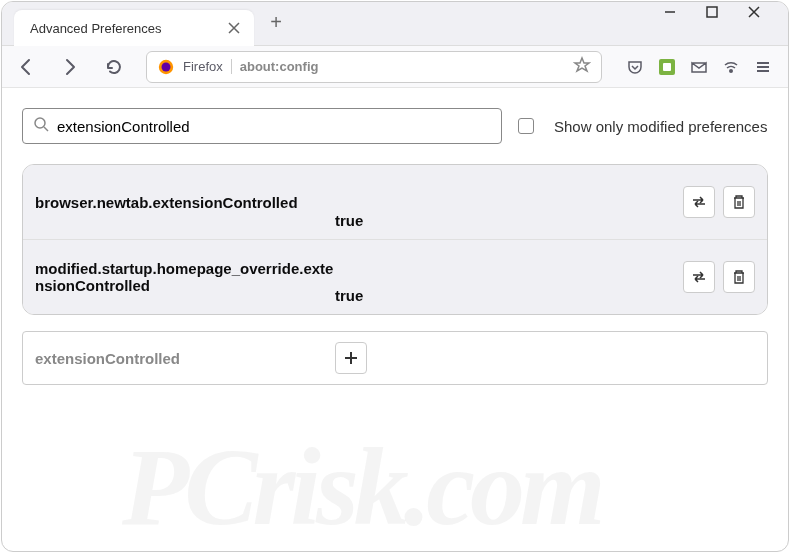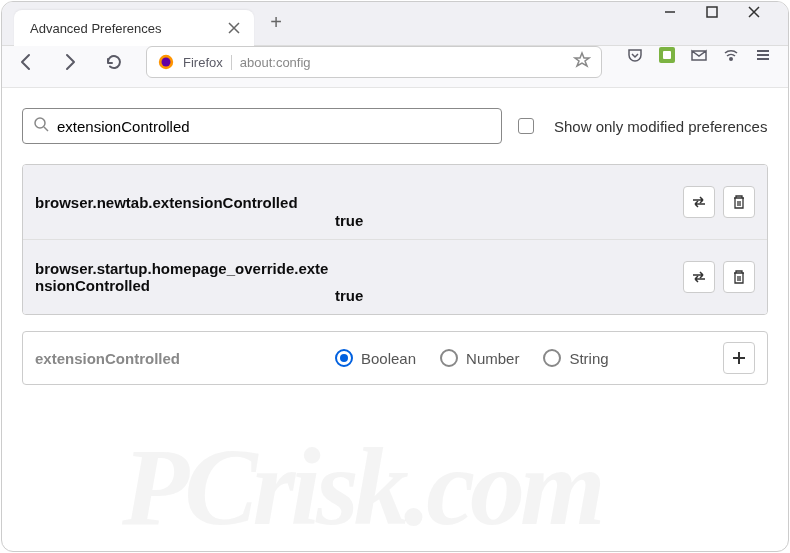--- a/index.html
+++ b/index.html
@@ -6,38 +6,38 @@
 body { background: #fff; width: 790px; height: 553px; overflow: hidden; position: relative; }
 .window { border: 1px solid #ccc; border-radius: 12px; width: 788px; height: 551px; margin: 1px; background: #fff; overflow: hidden; display: flex; flex-direction: column; }
 .titlebar { display: flex; align-items: flex-start; height: 44px; background: #f0f0f4; border-bottom: 1px solid #ddd; }
 .tab { display: flex; align-items: center; background: #fff; border-radius: 8px 8px 0 0; padding: 0 12px 0 16px; height: 36px; margin-left: 12px; margin-top: 8px; width: 240px; box-shadow: 0 -1px 2px rgba(0,0,0,0.05); }
 .tab-title { font-size: 13px; color: #333; flex: 1; }
 .tab-close { width: 16px; height: 16px; display: flex; align-items: center; justify-content: center; cursor: pointer; color: #666; }
 .newtab-btn { margin-left: 8px; margin-top: 6px; width: 28px; height: 28px; display: flex; align-items: center; justify-content: center; cursor: pointer; color: #666; font-size: 20px; }
 .spacer { flex: 1; }
 .win-controls { display: flex; gap: 22px; padding: 0 24px; }
 .win-btn { width: 20px; height: 20px; display: flex; align-items: center; justify-content: center; cursor: pointer; color: #333; }
-.toolbar { display: flex; align-items: flex-start; height: 42px; background: #f9f9fb; border-bottom: 1px solid #e5e5e5; padding: 0 8px; gap: 12px; }
+.toolbar { display: flex; align-items: center; height: 42px; background: #f9f9fb; border-bottom: 1px solid #e5e5e5; padding: 0 8px; gap: 12px; }
 .nav-btn { width: 32px; height: 32px; display: flex; align-items: center; justify-content: center; cursor: pointer; color: #5b5b66; border-radius: 4px; }
 .urlbar { flex: 1; display: flex; align-items: center; background: #fff; border: 1px solid #ccc; border-radius: 6px; height: 32px; padding: 0 10px; gap: 8px; margin: 0 4px; }
 .ff-icon { width: 18px; height: 18px; }
 .ff-label { font-size: 13px; color: #5b5b66; border-right: 1px solid #ccc; padding-right: 8px; }
-.url-text { font-size: 13px; color: #888; }
+.url-text { font-size: 13px; color: #888; font-weight: bold; }
 .url-spacer { flex: 1; }
 .star { color: #888; }
 .right-icons { display: flex; gap: 14px; padding: 0 8px; align-items: center; }
 .toolbar-icon { width: 18px; height: 18px; display: flex; align-items: center; justify-content: center; color: #5b5b66; cursor: pointer; }
 .content { flex: 1; padding: 20px 20px; position: relative; }
 .search-row { display: flex; align-items: center; gap: 16px; margin-bottom: 20px; }
 .search-box { flex: 1; max-width: 480px; display: flex; align-items: center; border: 1px solid #888; border-radius: 4px; height: 36px; padding: 0 10px; }
 .search-icon { color: #888; margin-right: 8px; }
 .search-input { border: none; outline: none; font-size: 15px; flex: 1; }
 .checkbox-row { display: flex; align-items: center; gap: 20px; font-size: 15px; color: #333; }
 .checkbox { width: 16px; height: 16px; border: 1px solid #888; border-radius: 3px; }
-.pref-list { border: 1px solid #ccc; border-radius: 4px; overflow: hidden; }
+.pref-list { border: 1px solid #ccc; border-radius: 12px; overflow: hidden; }
 .pref-row { display: flex; align-items: center; background: #f0f0f4; padding: 10px 12px; border-bottom: 1px solid #e0e0e0; }
 .pref-row:last-child { border-bottom: none; }
 .pref-name { font-weight: bold; font-size: 15px; color: #0c0c0d; width: 300px; word-break: break-word; }
 .pref-value { font-weight: bold; font-size: 15px; color: #0c0c0d; flex: 1; margin-top: 37px; }
 .pref-actions { display: flex; gap: 8px; }
 .action-btn { width: 32px; height: 32px; display: flex; align-items: center; justify-content: center; background: #fff; border: 1px solid #ccc; border-radius: 4px; cursor: pointer; }
 .new-pref-row { display: flex; align-items: center; border: 1px solid #ccc; border-radius: 4px; padding: 10px 12px; margin-top: 16px; }
 .new-pref-name { font-weight: bold; font-size: 15px; color: #888; width: 300px; }
 .radio-group { display: flex; flex: 1; gap: 24px; }
 .radio-item { display: flex; align-items: center; gap: 8px; font-size: 15px; color: #555; }
@@ -173,54 +173,40 @@
               </svg>
           </div>
           <div class="action-btn">
             <svg width="16" height="16" viewBox="0 0 16 16">
                 <path d="M3 4 L13 4 M5 4 L5 2 L11 2 L11 4 M4 4 L4 14 L12 14 L12 4 M7 7 L7 12 M9 7 L9 12" fill="none" stroke="#333" stroke-width="1.3"></path>
               </svg>
           </div>
         </div>
       </div>
       <div class="pref-row">
-        <span class="pref-name">browser.startup.homepage_override.extensionControlled</span>
+        <span class="pref-name">modified.startup.homepage_override.extensionControlled</span>
         <span class="pref-value">true</span>
         <div class="pref-actions">
           <div class="action-btn">
             <svg width="18" height="18" viewBox="0 0 18 18">
                 <path d="M3 7 L13 7 M13 7 L10 4 M13 7 L10 10" fill="none" stroke="#333" stroke-width="1.5"></path>
                 <path d="M15 11 L5 11 M5 11 L8 8 M5 11 L8 14" fill="none" stroke="#333" stroke-width="1.5"></path>
               </svg>
           </div>
           <div class="action-btn">
             <svg width="16" height="16" viewBox="0 0 16 16">
                 <path d="M3 4 L13 4 M5 4 L5 2 L11 2 L11 4 M4 4 L4 14 L12 14 L12 4 M7 7 L7 12 M9 7 L9 12" fill="none" stroke="#333" stroke-width="1.3"></path>
               </svg>
           </div>
         </div>
       </div>
     </div>
 
     <div class="new-pref-row">
       <span class="new-pref-name">extensionControlled</span>
-      <div class="radio-group">
-        <label class="radio-item">
-          <span class="radio checked"></span>
-          <span>Boolean</span>
-        </label>
-        <label class="radio-item">
-          <span class="radio"></span>
-          <span>Number</span>
-        </label>
-        <label class="radio-item">
-          <span class="radio"></span>
-          <span>String</span>
-        </label>
-      </div>
       <div class="action-btn">
         <svg width="16" height="16" viewBox="0 0 16 16">
             <path d="M8 2 L8 14 M2 8 L14 8" stroke="#333" stroke-width="2"></path>
           </svg>
       </div>
     </div>
 
     <div class="watermark">PCrisk.com</div>
   </div>
 </div>

